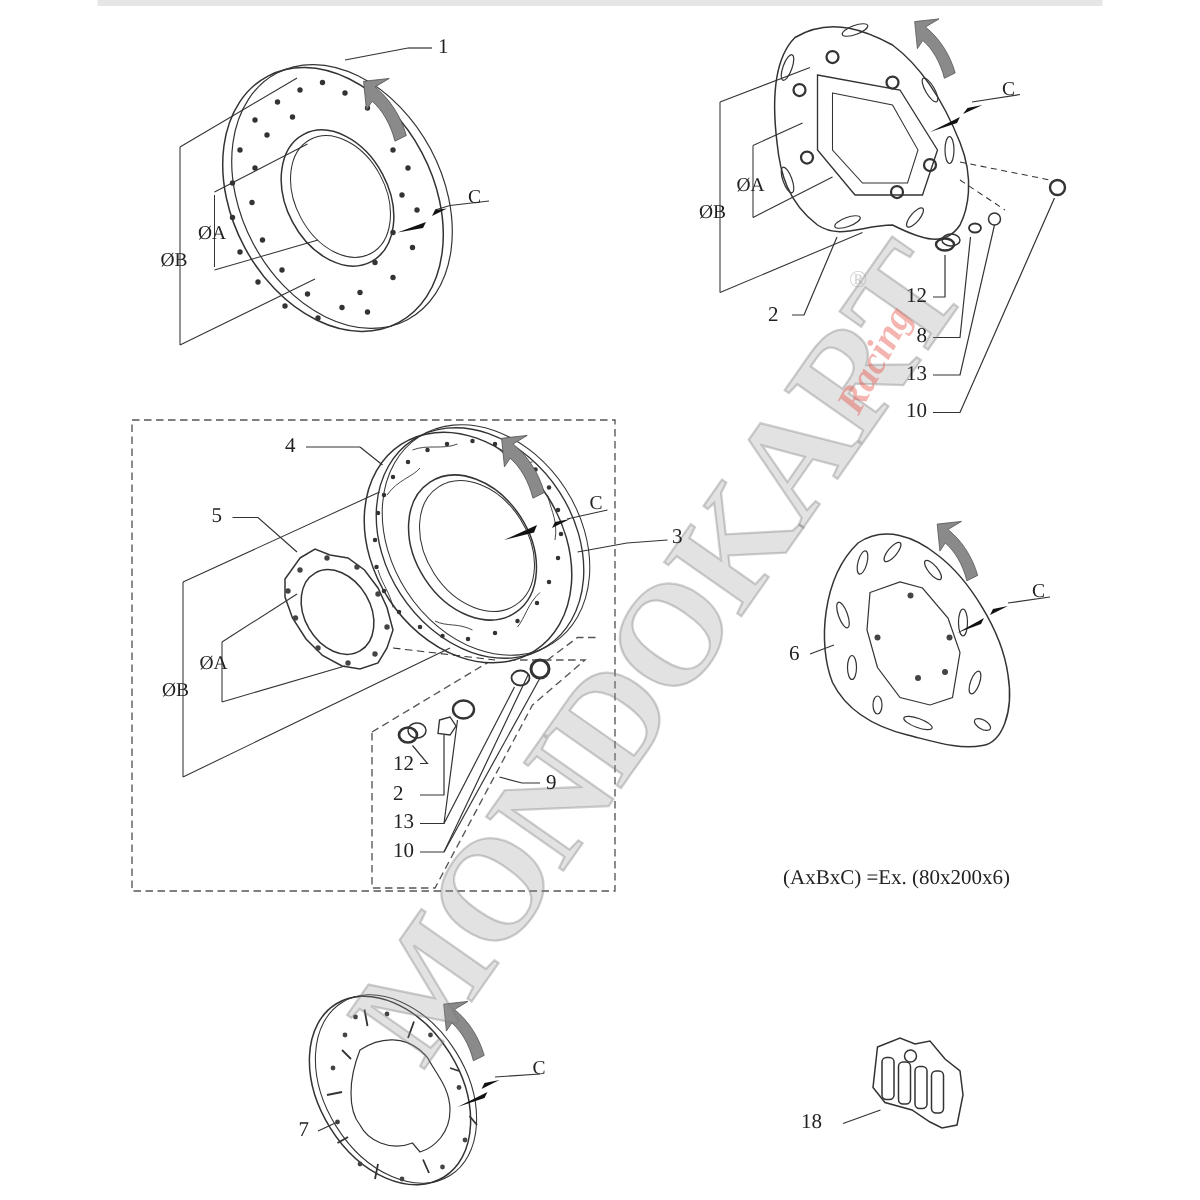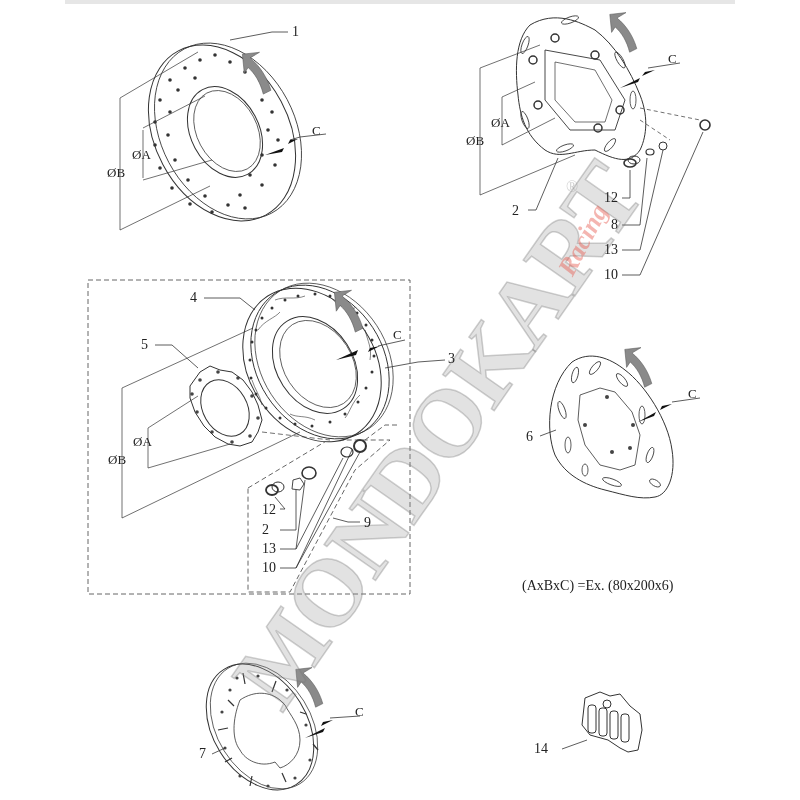--- a/index.html
+++ b/index.html
@@ -315,21 +315,21 @@
 <span class="lbl" style="left:199px;top:747px">7</span>
 <span class="lbl" style="left:611px;top:218px">8</span>
 <span class="lbl" style="left:364px;top:516px">9</span>
 <span class="lbl" style="left:604px;top:268px">10</span>
 <span class="lbl" style="left:262px;top:561px">10</span>
 <span class="lbl" style="left:262px;top:523px">2</span>
 <span class="lbl" style="left:604px;top:191px">12</span>
 <span class="lbl" style="left:262px;top:503px">12</span>
 <span class="lbl" style="left:604px;top:243px">13</span>
 <span class="lbl" style="left:262px;top:542px">13</span>
-<span class="lbl" style="left:534px;top:742px">14</span>
+<span class="lbl" style="left:534px;top:742px">18</span>
 
 <span class="lbl dim" style="left:132px;top:148px">ØA</span>
 <span class="lbl dim" style="left:107px;top:166px">ØB</span>
 <span class="lbl dim" style="left:312px;top:124px">C</span>
 
 <span class="lbl dim" style="left:491px;top:116px">ØA</span>
 <span class="lbl dim" style="left:466px;top:134px">ØB</span>
 <span class="lbl dim" style="left:668px;top:52px">C</span>
 
 <span class="lbl dim" style="left:133px;top:435px">ØA</span>

